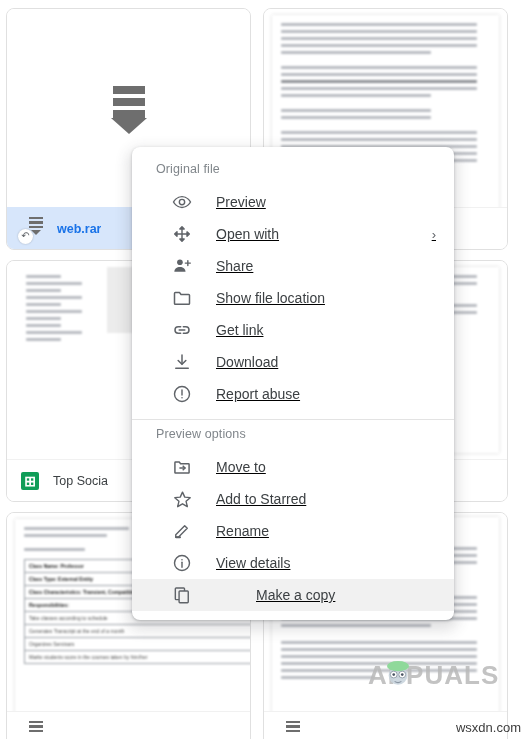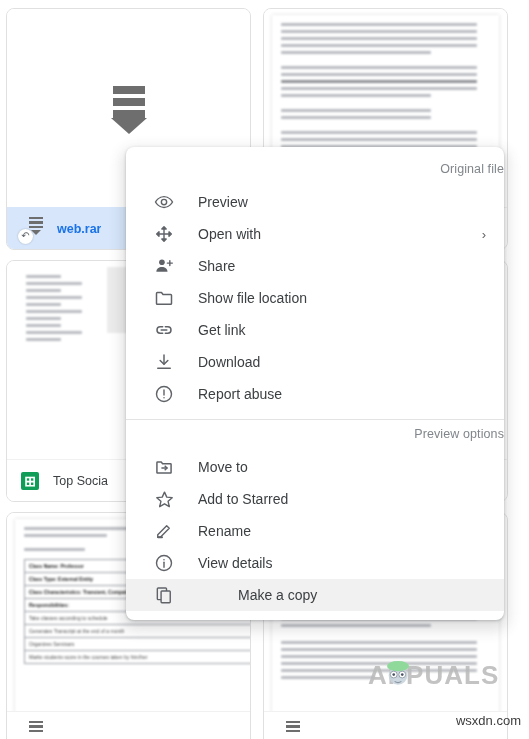--- a/index.html
+++ b/index.html
@@ -94,41 +94,41 @@
   .ln.blue{ background:#8ab4f8; }
   .pad{ padding:8px 9px; }
   .tbl{ border:1px solid #9aa0a6; }
   .tbl .tr{ display:flex; border-bottom:1px solid #9aa0a6; }
   .tbl .tr:last-child{border-bottom:none;}
   .tbl .td{ padding:3px 4px; font-size:5px; color:#4a4a4a; flex:1; }
   .tbl .td.b{ font-weight:bold; color:#222; }
 
   
   #menu{
-    position:absolute; left:126px; top:147px;
-    width:378px;
+    position:absolute; left:132px; top:147px;
+    width:322px;
     background:#ffffff;
     border-radius:8px;
     box-shadow:0 1px 3px rgba(60,64,67,.30), 0 6px 14px 4px rgba(60,64,67,.16);
     padding:8px 0 9px 0;
     box-sizing:border-box;
     z-index:50;
-    text-align:right;
   }
   .sec-label{
     font-size:12.5px; color:#80868b;
     padding:7px 0 10px 24px;
     letter-spacing:.1px;
   }
   .mi{
     display:flex; align-items:center;
     height:32px;
-    padding:0 14px 0 4px;
+    padding:0 14px 0 16px;
     cursor:default;
     position:relative;
+    text-decoration:underline;
   }
   .mi.active{ background:#f1f1f1;gap:40px; }
   .mi .ico{
     width:24px; height:24px; margin:0 22px 0 22px;
     flex:0 0 24px;
     display:flex;align-items:center;justify-content:center;
     color:#5f6368;
   }
   .mi .ico svg{ display:block; }
   .mi .lbl{
@@ -150,21 +150,21 @@
     opacity:.85;
     z-index:30;
     pointer-events:none;
     white-space:nowrap;
   }
   #wm-mascot{
     position:absolute; left:381px; top:655px; width:34px; height:34px; z-index:31;
     pointer-events:none;
   }
   #site{
-    position:absolute; right:8px; bottom:11px;
+    position:absolute; right:8px; bottom:4px;
     font-size:13px; color:#3c3c3c;
     z-index:60;
   }
 </style>
 </head>
 <body>
 
 <div id="grid">
 
   <div class="row">

